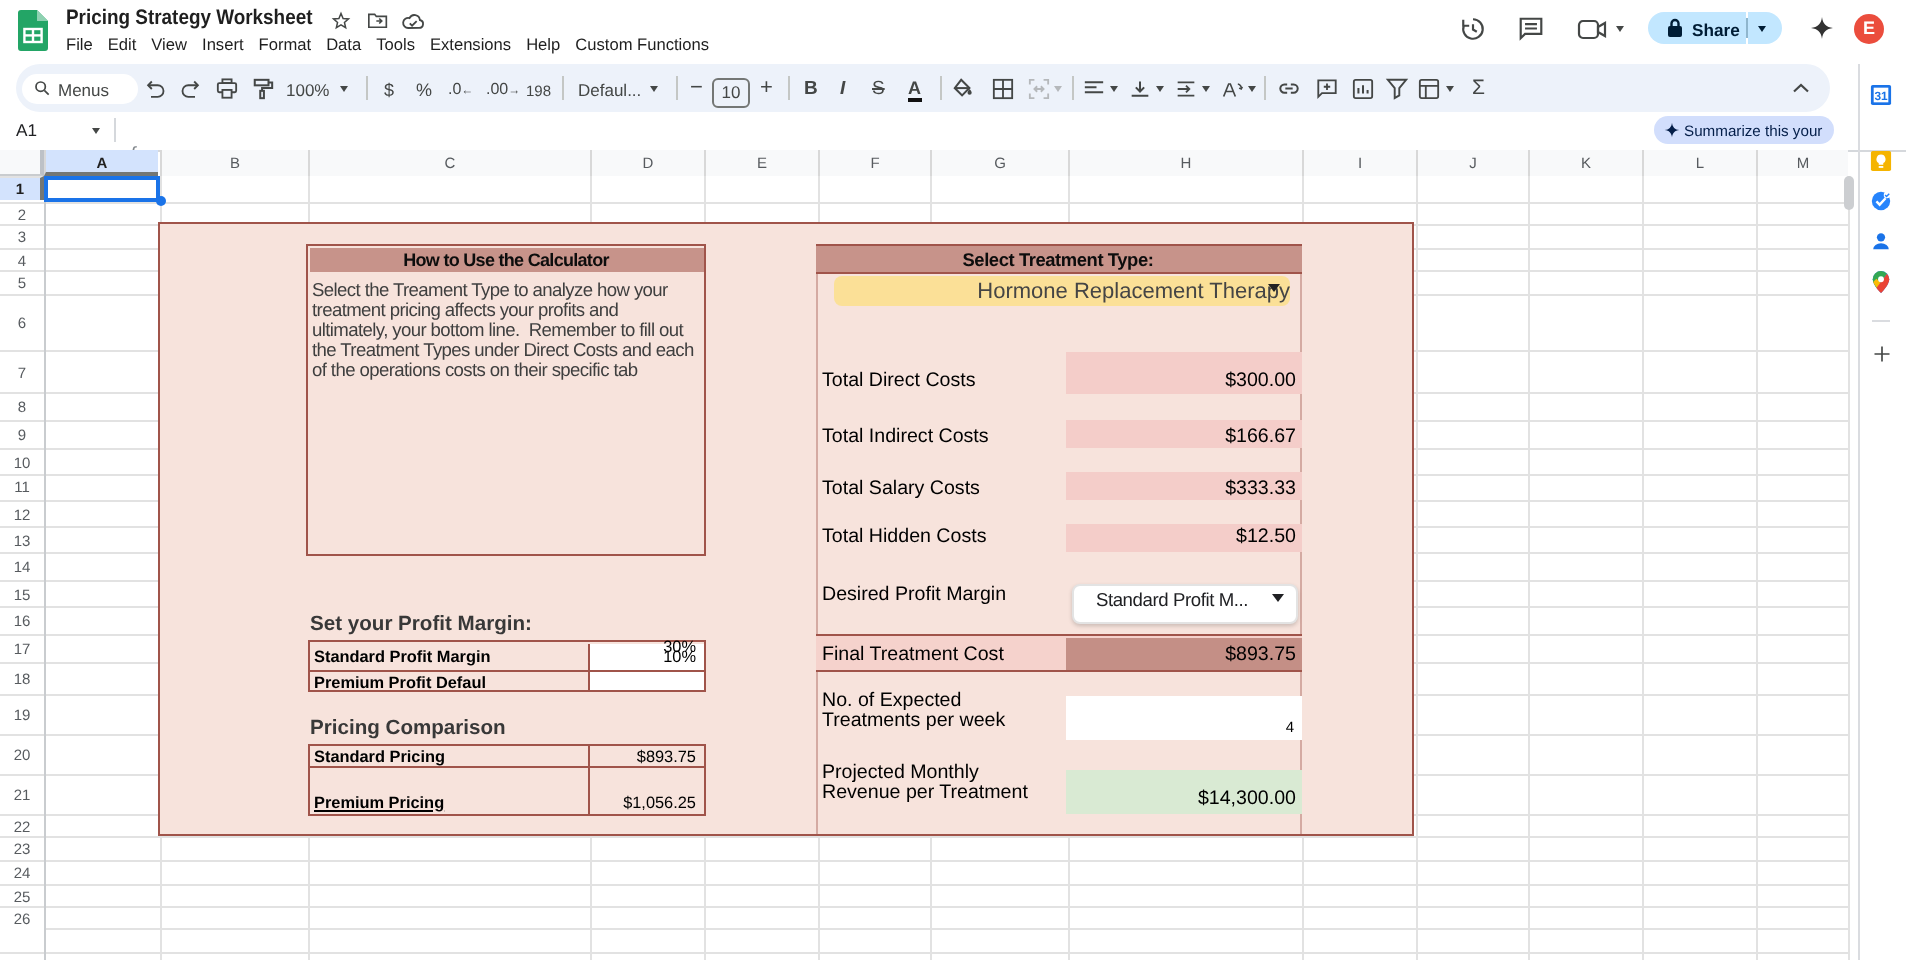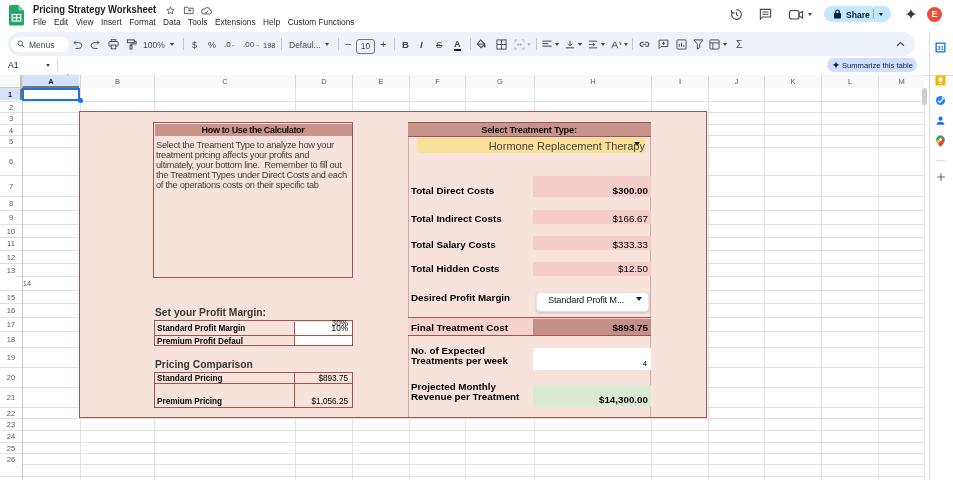--- a/index.html
+++ b/index.html
@@ -12,21 +12,21 @@
   #menuspill{left:11px;top:37px;width:58px;height:15px;background:#fff;border-radius:8px;}
   .tsep{position:absolute;top:38px;width:1px;height:12px;background:#c4c7c5;}
   .ttxt{position:absolute;color:#444746;}
   .dd{position:absolute;width:0;height:0;border-left:2.8px solid transparent;border-right:2.8px solid transparent;border-top:3.5px solid #444746;}
   #fbar{left:0;top:56px;width:953px;height:19px;background:#fff;border-bottom:1px solid #d5d8dc;}
   .ch{position:absolute;top:75px;height:13px;font-size:7.5px;color:#575b5f;text-align:center;line-height:14px;border-left:1px solid #d8d8d8;background:#f8f9fa;}
   .rh{position:absolute;left:0;width:22px;font-size:7.5px;color:#575b5f;text-align:center;border-top:1px solid #e2e2e2;background:#fff;}
   .vl{position:absolute;width:1px;background:#e2e2e2;}
   .hl{position:absolute;height:1px;background:#e2e2e2;left:22px;width:902px;}
   #card{left:79px;top:111px;width:628px;height:307px;background:#f7e3dc;border:1.5px solid #a0544a;box-sizing:border-box;}
-  .bold{font-weight:bold;}
+  .bold{font-weight:normal;}
   .sheettext{position:absolute;font-size:9.8px;color:#000;}
   svg{position:absolute;overflow:visible;}
 </style>
 </head>
 <body>
 
 <svg style="left:9px;top:5px" width="15" height="21" viewBox="0 0 15 21">
   <path d="M1.5 0 H9.5 L15 5.5 V19 a1.5 1.5 0 0 1 -1.5 1.5 H1.5 A1.5 1.5 0 0 1 0 19 V1.5 A1.5 1.5 0 0 1 1.5 0 Z" fill="#23a566"></path>
   <path d="M9.5 0 L15 5.5 H9.5 Z" fill="#8ed1b1"></path>
   <rect x="3.2" y="9.5" width="8.6" height="6.5" fill="none" stroke="#fff" stroke-width="1.2"></rect>
@@ -234,21 +234,21 @@
 <div class="rh" style="top:209.5px;height:13px;line-height:14px;">9</div>
 <div class="hl" style="top:237px;"></div>
 <div class="rh" style="top:223.5px;height:12.5px;line-height:13.5px;">10</div>
 <div class="hl" style="top:249.5px;"></div>
 <div class="rh" style="top:237px;height:11.5px;line-height:12.5px;">11</div>
 <div class="hl" style="top:262.5px;"></div>
 <div class="rh" style="top:249.5px;height:12px;line-height:13px;">12</div>
 <div class="hl" style="top:276px;"></div>
 <div class="rh" style="top:262.5px;height:12.5px;line-height:13.5px;">13</div>
 <div class="hl" style="top:289.5px;"></div>
-<div class="rh" style="top:276px;height:12.5px;line-height:13.5px;margin-left:16px;">14</div>
+<div class="rh" style="top:276px;height:12.5px;line-height:13.5px;">14</div>
 <div class="hl" style="top:303px;"></div>
 <div class="rh" style="top:289.5px;height:12.5px;line-height:13.5px;">15</div>
 <div class="hl" style="top:317px;"></div>
 <div class="rh" style="top:303px;height:13px;line-height:14px;">16</div>
 <div class="hl" style="top:331px;"></div>
 <div class="rh" style="top:317px;height:13px;line-height:14px;">17</div>
 <div class="hl" style="top:347px;"></div>
 <div class="rh" style="top:331px;height:15px;line-height:16px;">18</div>
 <div class="hl" style="top:367px;"></div>
 <div class="rh" style="top:347px;height:19px;line-height:20px;">19</div>
@@ -272,21 +272,21 @@
 <div class="rh" style="top:475.5px;height:3.5px;line-height:4.5px;"></div>
 <div class="vl" style="left:22px;top:88px;height:392px;background:#c9cccf;"></div>
 <div class="abs" style="left:22px;top:88px;width:58px;height:12.5px;border:2px solid #1a73e8;box-sizing:border-box;background:#fff;"></div>
 <div class="abs" style="left:77.5px;top:98px;width:5px;height:5px;border-radius:50%;background:#1a73e8;"></div>
 </div>
 
 <div class="abs" style="left:827px;top:57.5px;width:90px;height:14.5px;background:#d2defc;border-radius:8px;"></div>
 <svg style="left:832px;top:61px" width="8" height="8" viewBox="0 0 24 24">
     <path d="M12 1 C12.6 7.5 16.5 11.4 23 12 C16.5 12.6 12.6 16.5 12 23 C11.4 16.5 7.5 12.6 1 12 C7.5 11.4 11.4 7.5 12 1 Z" fill="#041e49"></path>
   </svg>
-<div class="abs" style="left:842px;top:61px;font-size:7.6px;color:#041e49;">Summarize this table</div>
+<div class="abs" style="left:842px;top:61px;font-size:7.6px;color:#041e49;">Summarize this your</div>
 
 <div class="abs" id="card"></div>
 
 <div class="abs" style="left:153px;top:122px;width:200px;height:156px;border:1.5px solid #a0544a;box-sizing:border-box;"></div>
 <div class="abs" style="left:154.5px;top:123.5px;width:197px;height:12.5px;background:#c7938a;"></div>
 <div class="abs" style="left:153px;top:125px;width:200px;text-align:center;font-size:9px;font-weight:bold;letter-spacing:-0.35px;color:#0d0d0d;">How to Use the Calculator</div>
 <div class="abs" style="left:156px;top:139.5px;font-size:9.3px;letter-spacing:-0.3px;line-height:10.2px;color:#3f3f3f;white-space:nowrap;">Select the Treament Type to analyze how your<br>treatment pricing affects your profits and<br>ultimately, your bottom line.&nbsp; Remember to fill out<br>the Treatment Types under Direct Costs and each<br>of the operations costs on their specific tab</div>
 
 <div class="abs" style="left:407.5px;top:122px;width:243.5px;height:296px;border-left:1px solid rgba(160,84,74,0.4);border-right:1px solid rgba(160,84,74,0.4);box-sizing:border-box;"></div>
 <div class="abs" style="left:407.5px;top:122px;width:243.5px;height:14.5px;background:#c7938a;border-top:1.5px solid #a0544a;border-bottom:1.5px solid #a0544a;box-sizing:border-box;"></div>
@@ -339,21 +339,21 @@
 <div class="abs" style="left:295px;top:324px;width:53px;text-align:right;font-size:8.2px;color:#000;">10%</div>
 <div class="abs" style="left:157px;top:336.5px;font-size:8.2px;font-weight:bold;color:#000;">Premium Profit Defaul</div>
 <div class="abs" style="left:295px;top:319px;width:53px;text-align:right;font-size:8.2px;color:#000;">30%</div>
 
 <div class="abs" style="left:155px;top:359px;font-size:10.3px;font-weight:bold;color:#383838;">Pricing Comparison</div>
 <div class="abs" style="left:153.5px;top:371.5px;width:199.5px;height:36.5px;border:1.5px solid #a0544a;box-sizing:border-box;"></div>
 <div class="abs" style="left:293.5px;top:373px;width:1.5px;height:33.5px;background:#a0544a;"></div>
 <div class="abs" style="left:155px;top:382.5px;width:196.5px;height:1.5px;background:#a0544a;"></div>
 <div class="abs" style="left:157px;top:374px;font-size:8.2px;font-weight:bold;color:#000;">Standard Pricing</div>
 <div class="abs" style="left:295px;top:374px;width:53px;text-align:right;font-size:8.2px;color:#000;">$893.75</div>
-<div class="abs" style="left:157px;top:396.5px;font-size:8.2px;font-weight:bold;color:#000;">Premium Pricing</div>
+<div class="abs" style="left:157px;top:396.5px;font-size:8.2px;font-weight:bold;color:#000;text-decoration:underline;">Premium Pricing</div>
 <div class="abs" style="left:295px;top:396.5px;width:53px;text-align:right;font-size:8.2px;color:#000;">$1,056.25</div>
 
 <div class="abs" style="left:929px;top:32px;width:1px;height:448px;background:#dadce0;"></div>
 <div class="abs" style="left:922px;top:88px;width:5px;height:17px;background:#ccced1;border-radius:3px;"></div>
 
 <svg style="left:935px;top:42px" width="11" height="11" viewBox="0 0 24 24">
     <rect x="1" y="1" width="22" height="22" rx="2" fill="#1a73e8"></rect>
     <rect x="4" y="4" width="16" height="16" fill="#fff"></rect>
     <text x="12" y="17.5" font-size="13" font-weight="bold" fill="#1a73e8" text-anchor="middle" font-family="Liberation Sans">31</text>
   </svg>

